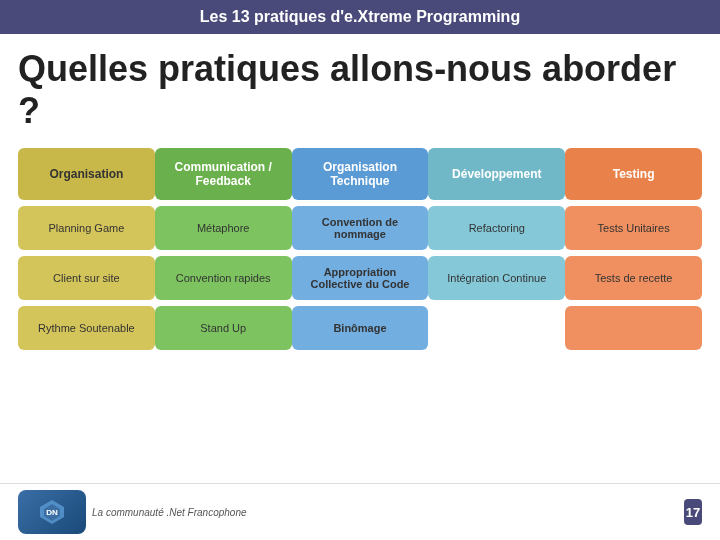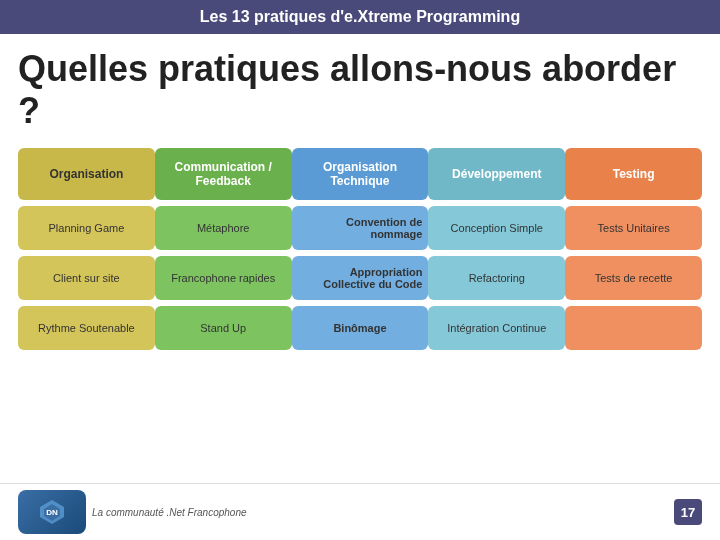--- a/index.html
+++ b/index.html
@@ -57,21 +57,21 @@
       font-weight: bold;
       color: #333;
       min-height: 52px;
       display: flex;
       align-items: center;
       justify-content: center;
     }
     .col-item {
       border-radius: 6px;
       padding: 8px 6px;
-      text-align: right;
+      text-align: center;
       font-size: 11px;
       color: #333;
       min-height: 44px;
       display: flex;
       align-items: center;
       justify-content: center;
     }
     
     .col-org .col-header { background: #c8b84a; }
     .col-org .col-item { background: #d4c55a; }
@@ -125,21 +125,21 @@
     .logo-net { color: #3a6ea5; }
     .logo-hub { color: #e8824a; }
     .logo-subtitle {
       font-size: 10px;
       color: #555;
       font-style: italic;
     }
     .page-number {
       background: #4a4a7a;
       color: white;
-      width: 28px;
+      width: 18px;
       height: 26px;
       border-radius: 4px;
       display: flex;
       align-items: center;
       justify-content: center;
       font-size: 13px;
       font-weight: bold;
     }
   </style>
 </head>
@@ -171,21 +171,21 @@
       </div>
 
       <div class="column col-comm">
         <div class="col-header">
           <span>Communication / Feedback</span>
         </div>
         <div class="col-item">
           <span>Métaphore</span>
         </div>
         <div class="col-item">
-          <span>Francophone rapides</span>
+          <span>Convention rapides</span>
         </div>
         <div class="col-item">
           <span>Stand Up</span>
         </div>
       </div>
 
       <div class="column col-tech">
         <div class="col-header">
           <span>Organisation Technique</span>
         </div>
@@ -196,23 +196,20 @@
           <span>Appropriation Collective du Code</span>
         </div>
         <div class="col-item">
           <span>Binômage</span>
         </div>
       </div>
 
       <div class="column col-dev">
         <div class="col-header">
           <span>Développement</span>
-        </div>
-        <div class="col-item">
-          <span>Conception Simple</span>
         </div>
         <div class="col-item">
           <span>Refactoring</span>
         </div>
         <div class="col-item">
           <span>Intégration Continue</span>
         </div>
       </div>
 
       <div class="column col-test">

